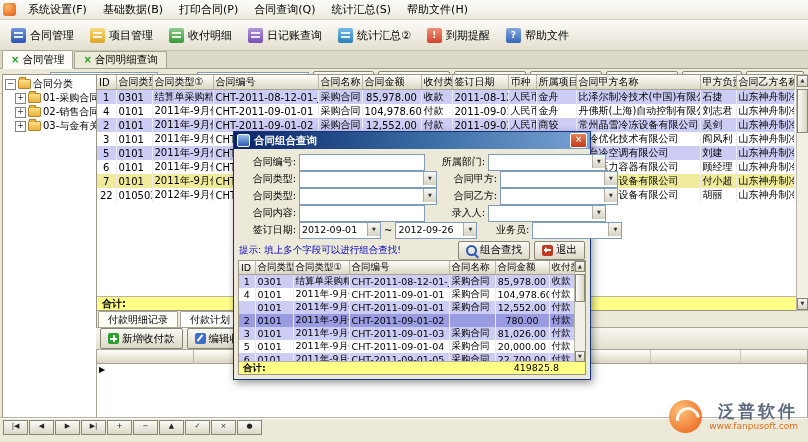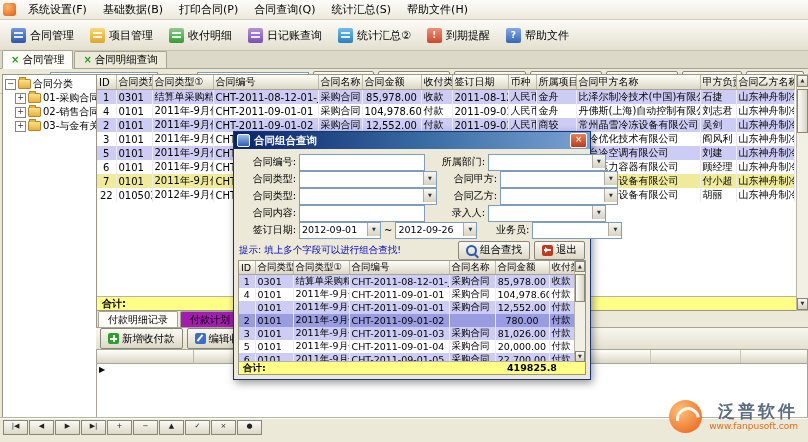--- a/index.html
+++ b/index.html
@@ -81,21 +81,21 @@
   td.num{text-align:center}
   td.ctr{text-align:center}
   .totalsbar{position:absolute;left:0;right:0;bottom:0;height:13px;background:#ffff88;border-top:1px solid #b8b4a4;font-size:10px;line-height:13px;padding-left:5px;font-weight:bold}
   .vscroll{position:absolute;left:796px;top:74px;width:11px;height:235px;background:#f2f0e4;border:1px solid #b8b4a4;display:flex;flex-direction:column;align-items:center}
   .vs-btn{width:9px;height:10px;background:linear-gradient(#faf9f4,#d6d2c2);border:1px solid #8a8676;font-size:5px;line-height:9px;text-align:center;color:#333}
   .vs-thumb{width:9px;height:42px;background:linear-gradient(90deg,#fdfcf8,#d8d4c4);border:1px solid #8a8676;margin-top:2px}
 
   
   .bottom{position:absolute;left:96px;top:311px;width:712px;height:114px}
   .btabs{display:flex;gap:2px;height:16px;align-items:flex-end;padding-left:2px}
-  .btab{height:15px;padding:0 9px;background:#a21caf;border:1px solid #a8a494;border-bottom:none;border-radius:2px 2px 0 0;font-size:10px;line-height:15px}
+  .btab{height:15px;padding:0 9px;background:#ffffff;border:1px solid #a8a494;border-bottom:none;border-radius:2px 2px 0 0;font-size:10px;line-height:15px}
   .btab.active{background:#fdfcf6}
   .bbtns{display:flex;align-items:center;gap:4px;height:21px;border-top:1px solid #a8a494;background:linear-gradient(#f8f6ee,#e4e0d0);padding:0 4px}
   .rec-count{margin-left:14px;font-size:10px;color:#202020}
   .mini-head{display:flex;height:13px;background:linear-gradient(#fffef8,#dbd7c6);border:1px solid #a8a494;border-bottom:1px solid #a8a494}
   .mini-col{width:90px;border-right:1px solid #bcb8a8;font-size:10px;line-height:13px;padding:16px 3px;white-space:nowrap;overflow:hidden}
   .mini-fill{flex:1;background-image:repeating-linear-gradient(90deg,transparent 0 89px,#ccc8b8 89px 90px)}
   .mini-body{height:63px;background:#fff;border:1px solid #a8a494;border-top:none;position:relative}
   .row-ind{position:absolute;left:2px;top:1px;font-size:8px;color:#000}
 
   
@@ -125,21 +125,21 @@
   .dsel::after{content:"▼";position:absolute;right:0;top:0;width:12px;height:13px;background:linear-gradient(#f8f8f4,#d6d2c2);border-left:1px solid #b0aca0;font-size:5px;line-height:13px;text-align:center;color:#333}
   .dsel.r{width:100px}
   .dsel.date{width:64px}
   .dtilde{padding:0 3px;font-size:10px}
   .dtip-row{display:flex;align-items:center;height:18px;padding:0 5px;gap:4px}
   .dtip{flex:1;font-size:9.5px;color:#0000bb;white-space:nowrap;overflow:hidden}
   .dtable-wrap{margin:1px 4px 4px 4px;position:relative;background:#fff;border:1px solid #9a9684;height:113px;overflow:hidden}
   .dtable-wrap table.grid td,.dtable-wrap table.grid th{height:11px;font-size:9.5px}
   .dtotals{position:absolute;left:0;right:0;bottom:0;height:12px;background:#ffff88;border-top:1px solid #b8b4a4;font-size:9.5px;line-height:12px;display:flex}
   .dtotals .dtlab{padding-left:4px;font-weight:bold;width:264px}
-  .dtotals .dtval{width:52px;font-weight:bold}
+  .dtotals .dtval{width:52px;text-align:right;font-weight:normal}
   .dvscroll{position:absolute;right:0;top:0;width:10px;bottom:12px;background:#f2f0e4;border-left:1px solid #b8b4a4;display:flex;flex-direction:column;align-items:center}
   .dvscroll .vs-btn{width:8px;height:9px}
   .dvscroll .vs-thumb{width:8px;height:26px}
 </style>
 </head>
 <body>
 
 <div class="app" data-name="contract-management-app">
 
   <div class="menubar" data-name="menubar">

